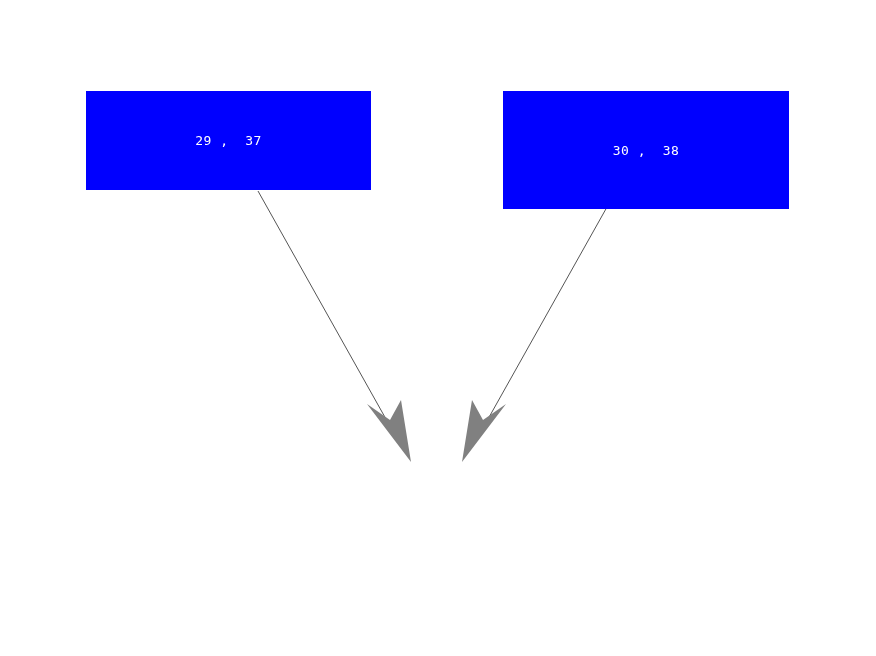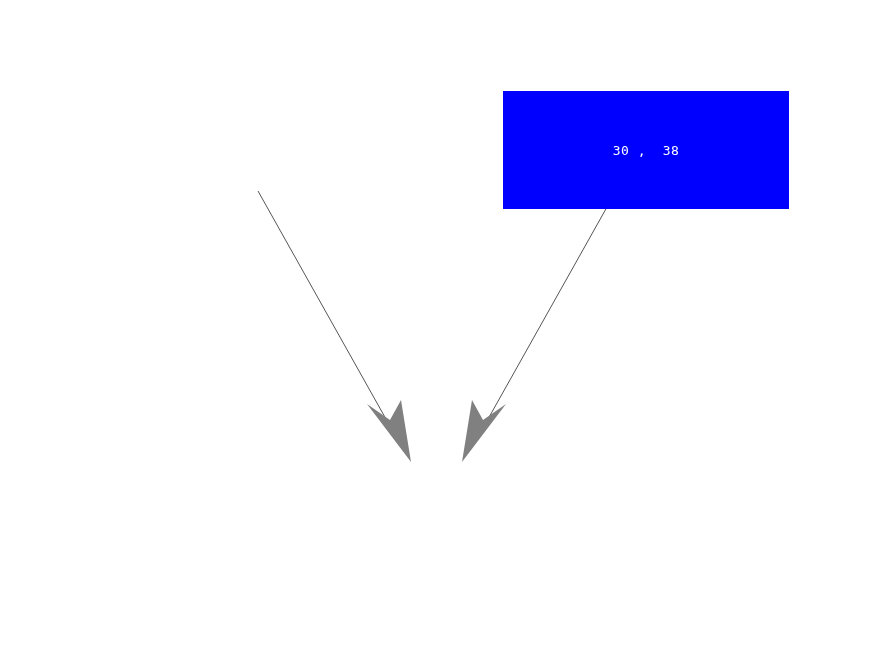--- a/index.html
+++ b/index.html
@@ -74,19 +74,22 @@
       <line x1="258" y1="191" x2="400" y2="444" stroke="#555555" stroke-width="1"></line>
       <polygon points="411,462 367,404 390,420 401,400" fill="#808080"></polygon>
     </g>
 
     <g>
       <line x1="616" y1="191" x2="474" y2="444" stroke="#555555" stroke-width="1"></line>
       <polygon points="462,462 506,404 483,420 472,400" fill="#808080"></polygon>
     </g>
   </svg>
 
+  <div class="node" id="node-parent-left">
+    <span class="node-label">29 ,  37</span>
+  </div>
 
   <div class="node" id="node-parent-right">
     <span class="node-label">30 ,  38</span>
   </div>
 
 
 </div>
 
 </body></html>

